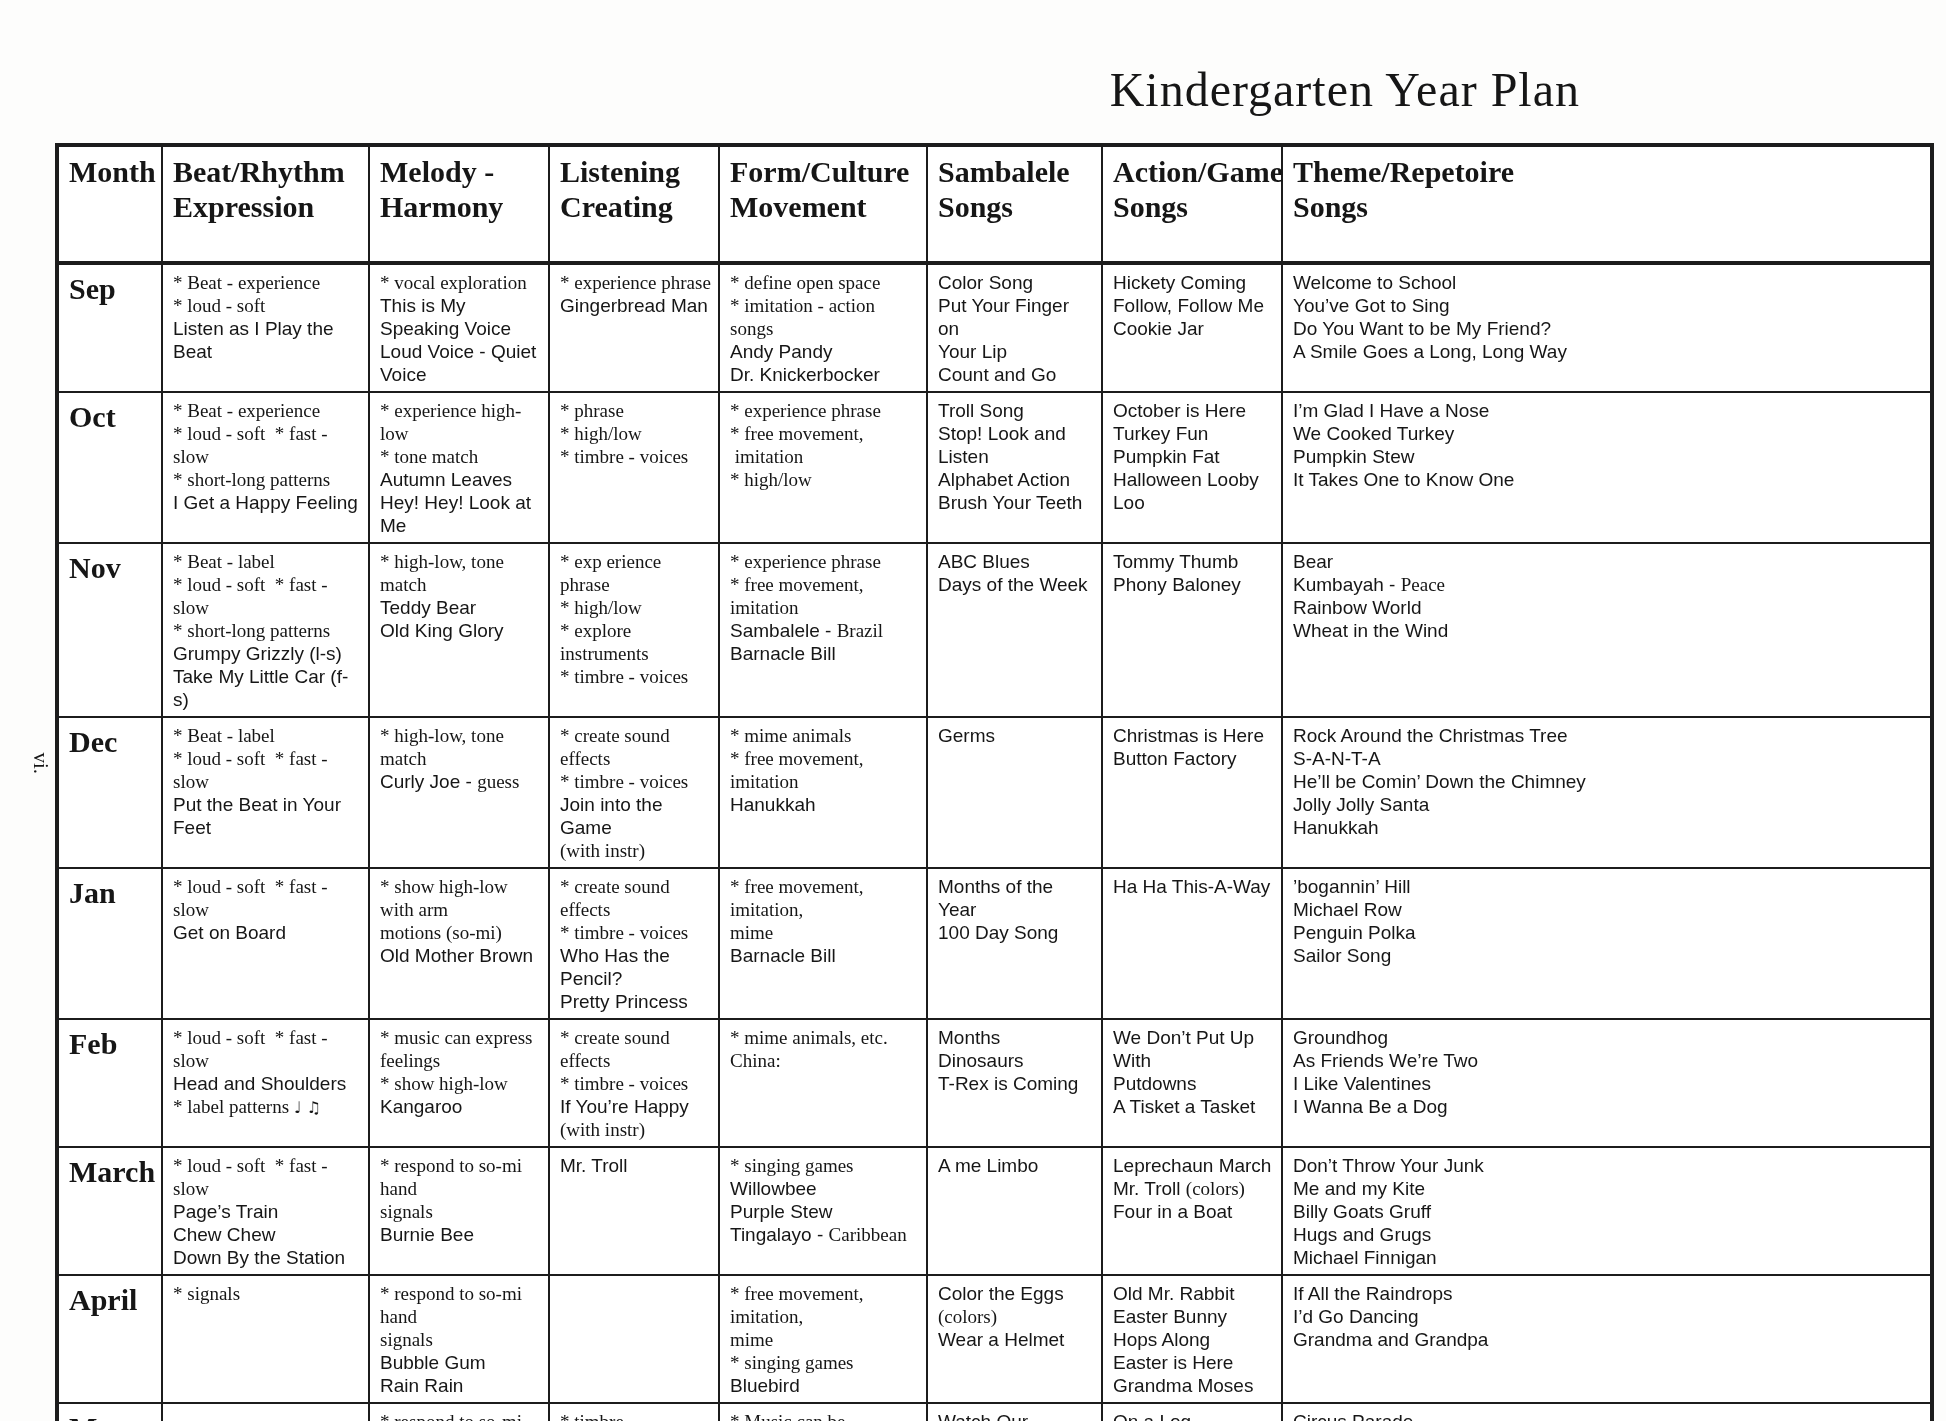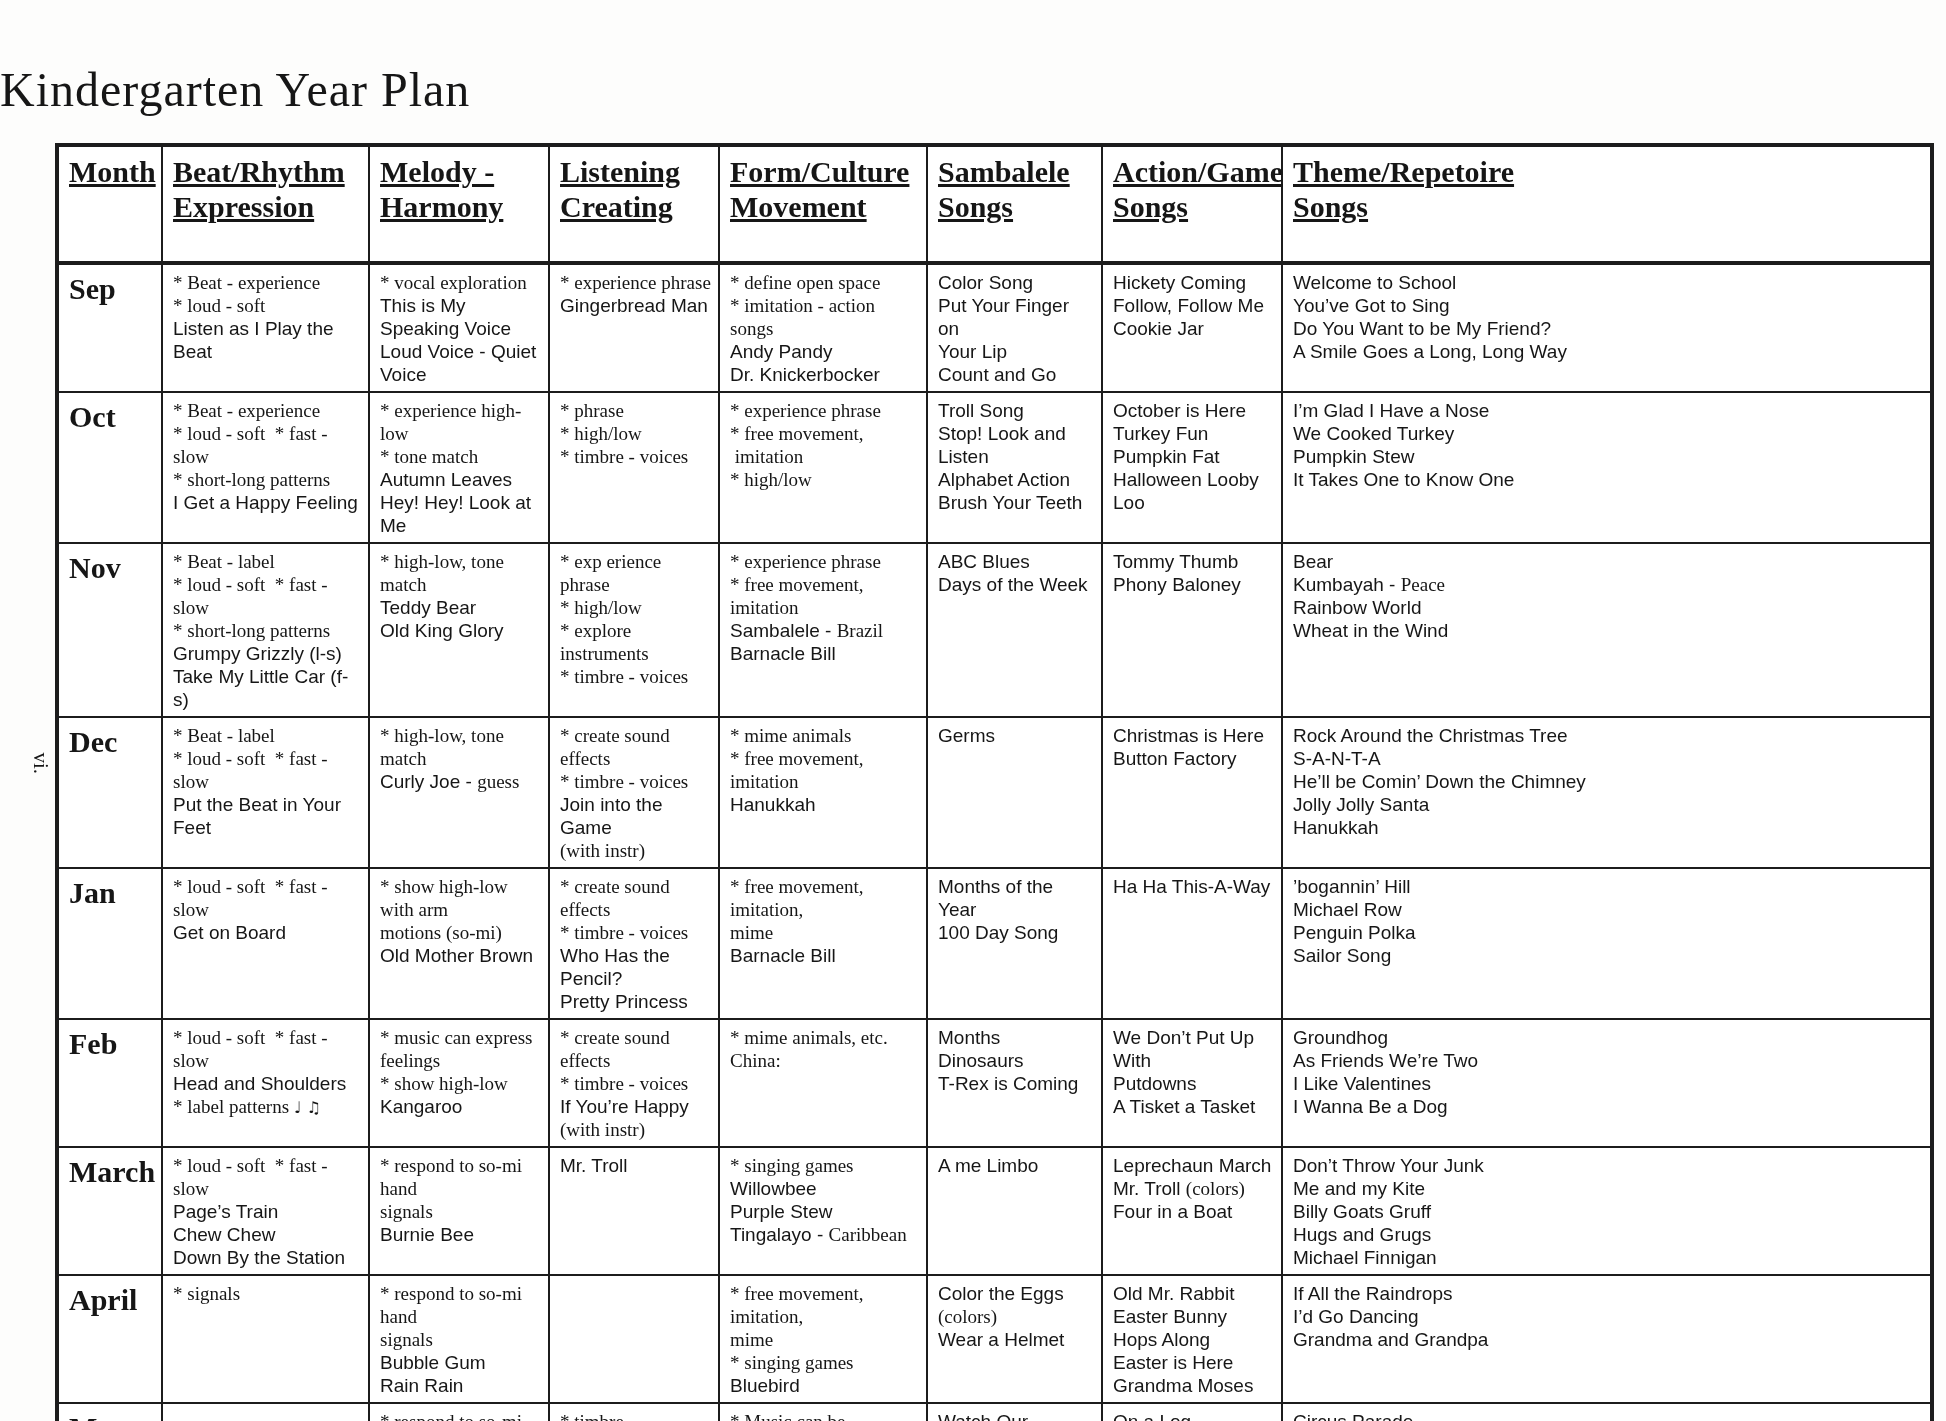--- a/index.html
+++ b/index.html
@@ -4,42 +4,41 @@
 <style>
   html,body{margin:0;padding:0;}
   body{
     width:1946px;height:1421px;position:relative;
     background:#fdfdfc;color:#161616;
     font-family:"Liberation Serif",serif;
     overflow:hidden;
   }
   .title{
     position:absolute;left:0;top:30px;width:1580px;
-    text-align:left;font-size:48px;font-weight:400;
+    text-align:right;font-size:48px;font-weight:400;
     font-family:"Liberation Serif",serif;letter-spacing:1px;
   }
   .side-label{
     position:absolute;left:18px;top:762px;width:44px;
     transform:rotate(90deg);transform-origin:center;
     font-size:21px;font-family:"Liberation Serif",serif;
   }
   table.plan{
     position:absolute;left:55px;top:143px;width:1875px;
     border-collapse:collapse;table-layout:fixed;
     border:4px solid #1c1c1c;background:#fff;
   }
   col.c1{width:105px}col.c2{width:207px}col.c3{width:180px}col.c4{width:170px}
   col.c5{width:208px}col.c6{width:175px}col.c7{width:180px}col.c8{width:650px}
   th,td{border:2px solid #1c1c1c;vertical-align:top;text-align:left;}
   thead tr{height:118px;}
   thead th{
     padding:8px 8px 0 10px;font-size:30px;line-height:1.15;
     font-family:"Liberation Serif",serif;font-weight:700;
     border-bottom-width:4px;
-    text-decoration:underline;
   }
   td{padding:7px 6px 4px 10px;}
   .month-cell span{
     font-size:30px;font-weight:700;font-family:"Liberation Serif",serif;margin-top:38px;
   }
   .line{white-space:pre-wrap;line-height:22px;}
   .seg-c{font-family:"Liberation Serif",serif;font-size:19px;}
   .seg-t{font-family:"Liberation Sans",sans-serif;font-size:19px;}
   .seg-n{font-family:"DejaVu Sans",sans-serif;font-size:16px;}
   tbody tr:nth-child(1){height:105px}

